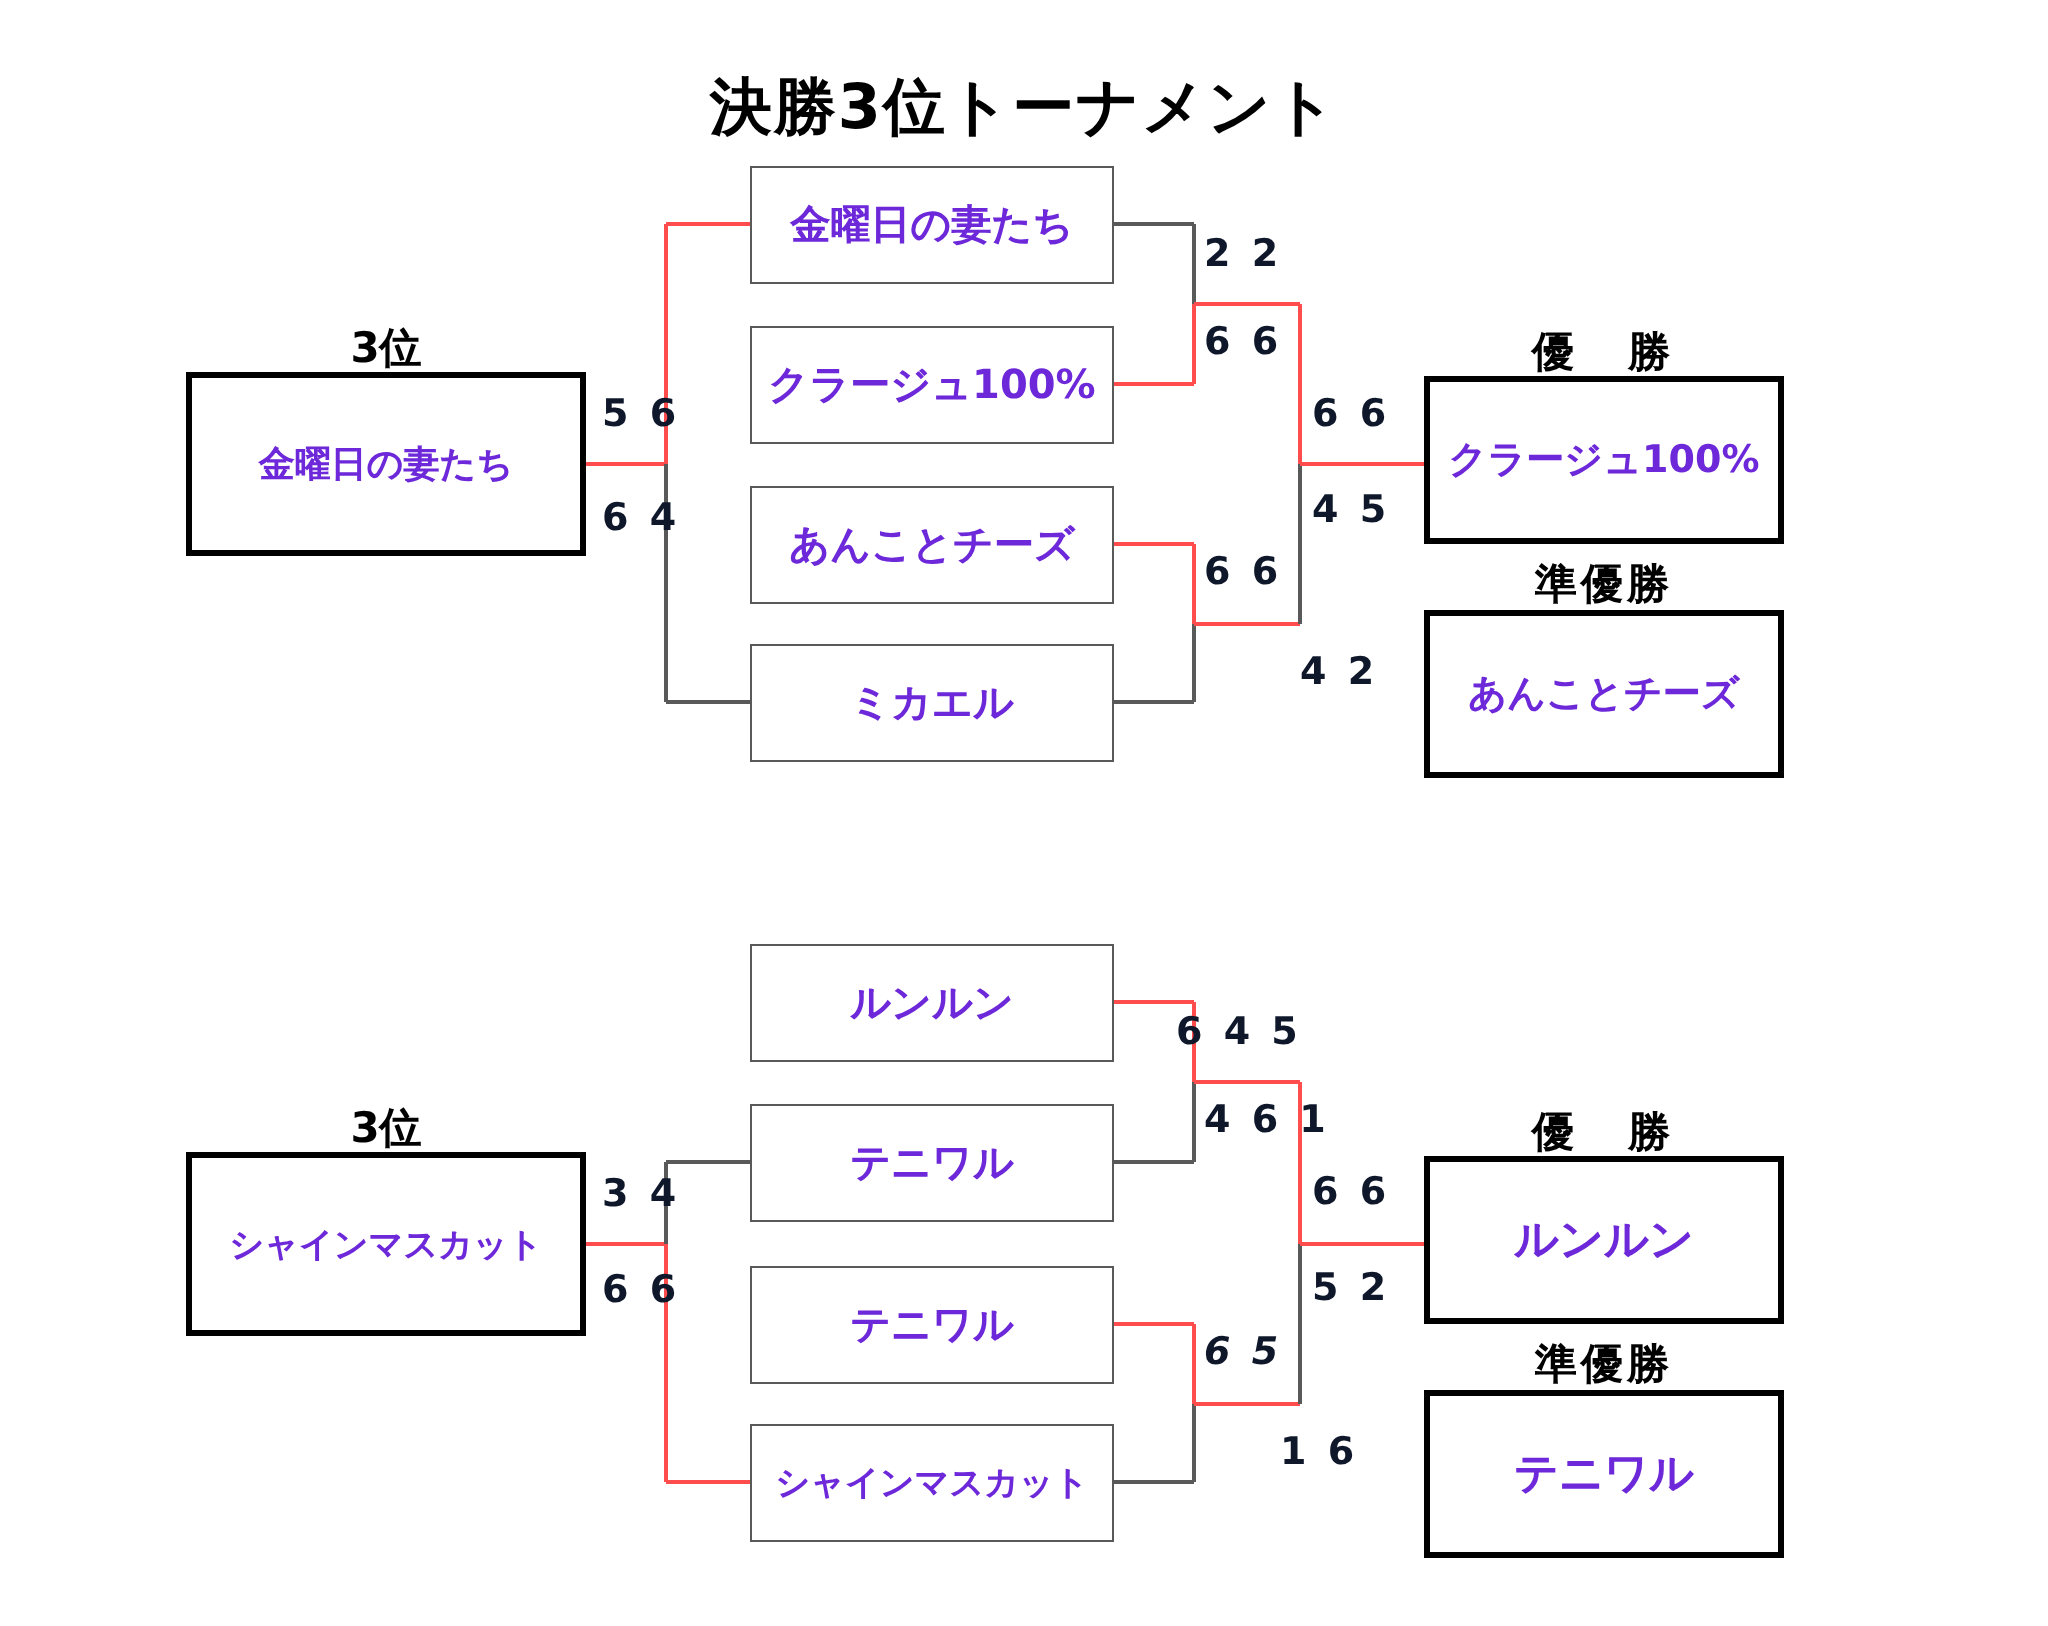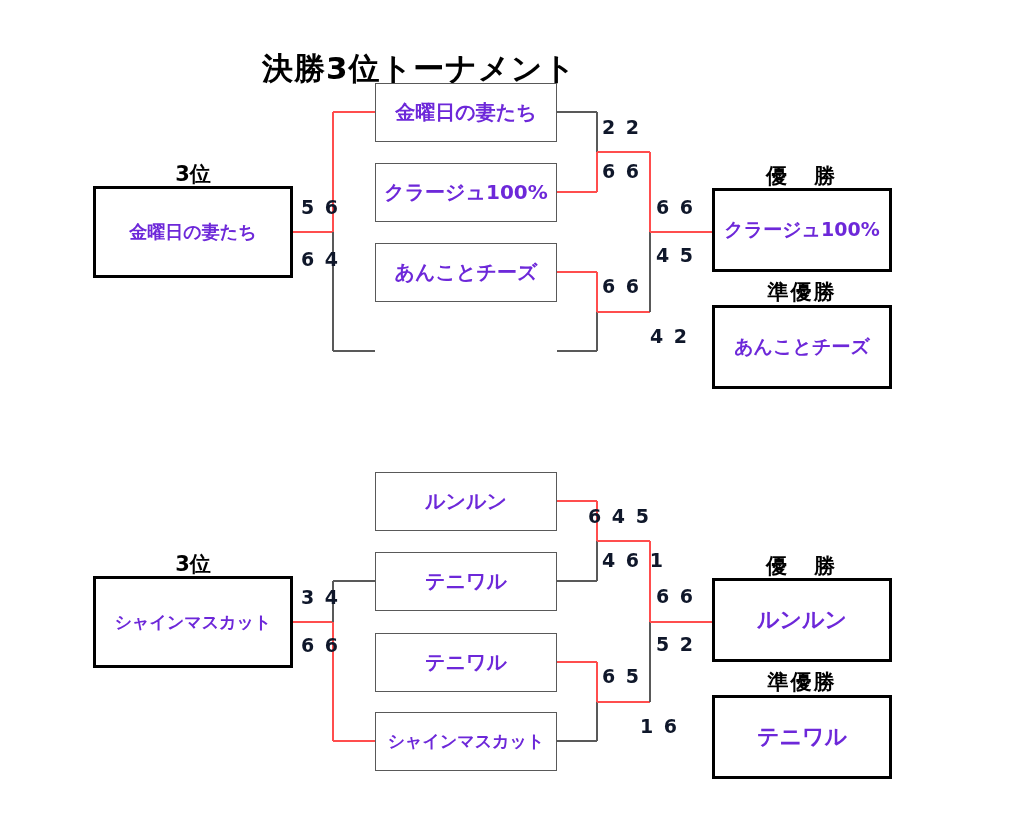--- a/index.html
+++ b/index.html
@@ -27,21 +27,21 @@
     height: 813px;
     pointer-events: none;
   }
   .tournament-title {
     position: absolute;
     font-weight: bold;
     font-size: 31px;
     color: #000000;
     letter-spacing: 1px;
     white-space: nowrap;
-    margin-top: 15px;
+    text-align: center;
   }
   .node-box {
     position: absolute;
     box-sizing: border-box;
     background: #ffffff;
     display: flex;
     align-items: center;
     justify-content: center;
     color: #6d28d9;
     font-weight: bold;
@@ -145,20 +145,23 @@
 
   <div class="node-box thin fs20" style="left:375px; top:83px; width:182px; height:59px;">
     <span>金曜日の妻たち</span>
   </div>
   <div class="node-box thin fs20" style="left:375px; top:163px; width:182px; height:59px;">
     <span>クラージュ100%</span>
   </div>
   <div class="node-box thin fs20" style="left:375px; top:243px; width:182px; height:59px;">
     <span>あんことチーズ</span>
   </div>
+  <div class="node-box thin fs20" style="left:375px; top:322px; width:182px; height:59px;">
+    <span>ミカエル</span>
+  </div>
 
   <div class="score" style="left:602px; top:116px;">2 2</div>
   <div class="score" style="left:602px; top:160px;">6 6</div>
   <div class="score" style="left:602px; top:275px;">6 6</div>
   <div class="score" style="left:602px; top:325px;margin-left:48px;">4 2</div>
 
   <div class="score" style="left:656px; top:196px;">6 6</div>
   <div class="score" style="left:656px; top:244px;">4 5</div>
 
   <div class="node-label" style="left:712px; top:162px; width:180px; letter-spacing:3px;">優　勝</div>
@@ -186,21 +189,21 @@
   </div>
   <div class="node-box thin fs20" style="left:375px; top:633px; width:182px; height:59px;">
     <span>テニワル</span>
   </div>
   <div class="node-box thin fs17" style="left:375px; top:712px; width:182px; height:59px;">
     <span>シャインマスカット</span>
   </div>
 
   <div class="score" style="left:588px; top:505px;">6 4 5</div>
   <div class="score" style="left:602px; top:549px;">4 6 1</div>
-  <div class="score" style="left:602px; top:665px;">6 5</div>
+  <div class="score" style="left:602px; top:665px;font-style:italic;">6 5</div>
   <div class="score" style="left:602px; top:715px;margin-left:38px;">1 6</div>
 
   <div class="score" style="left:656px; top:585px;">6 6</div>
   <div class="score" style="left:656px; top:633px;">5 2</div>
 
   <div class="node-label" style="left:712px; top:552px; width:180px; letter-spacing:3px;">優　勝</div>
   <div class="node-box thick fs22" style="left:712px; top:578px; width:180px; height:84px;">
     <span>ルンルン</span>
   </div>
   <div class="node-label" style="left:712px; top:668px; width:180px; letter-spacing:2px;">準優勝</div>

